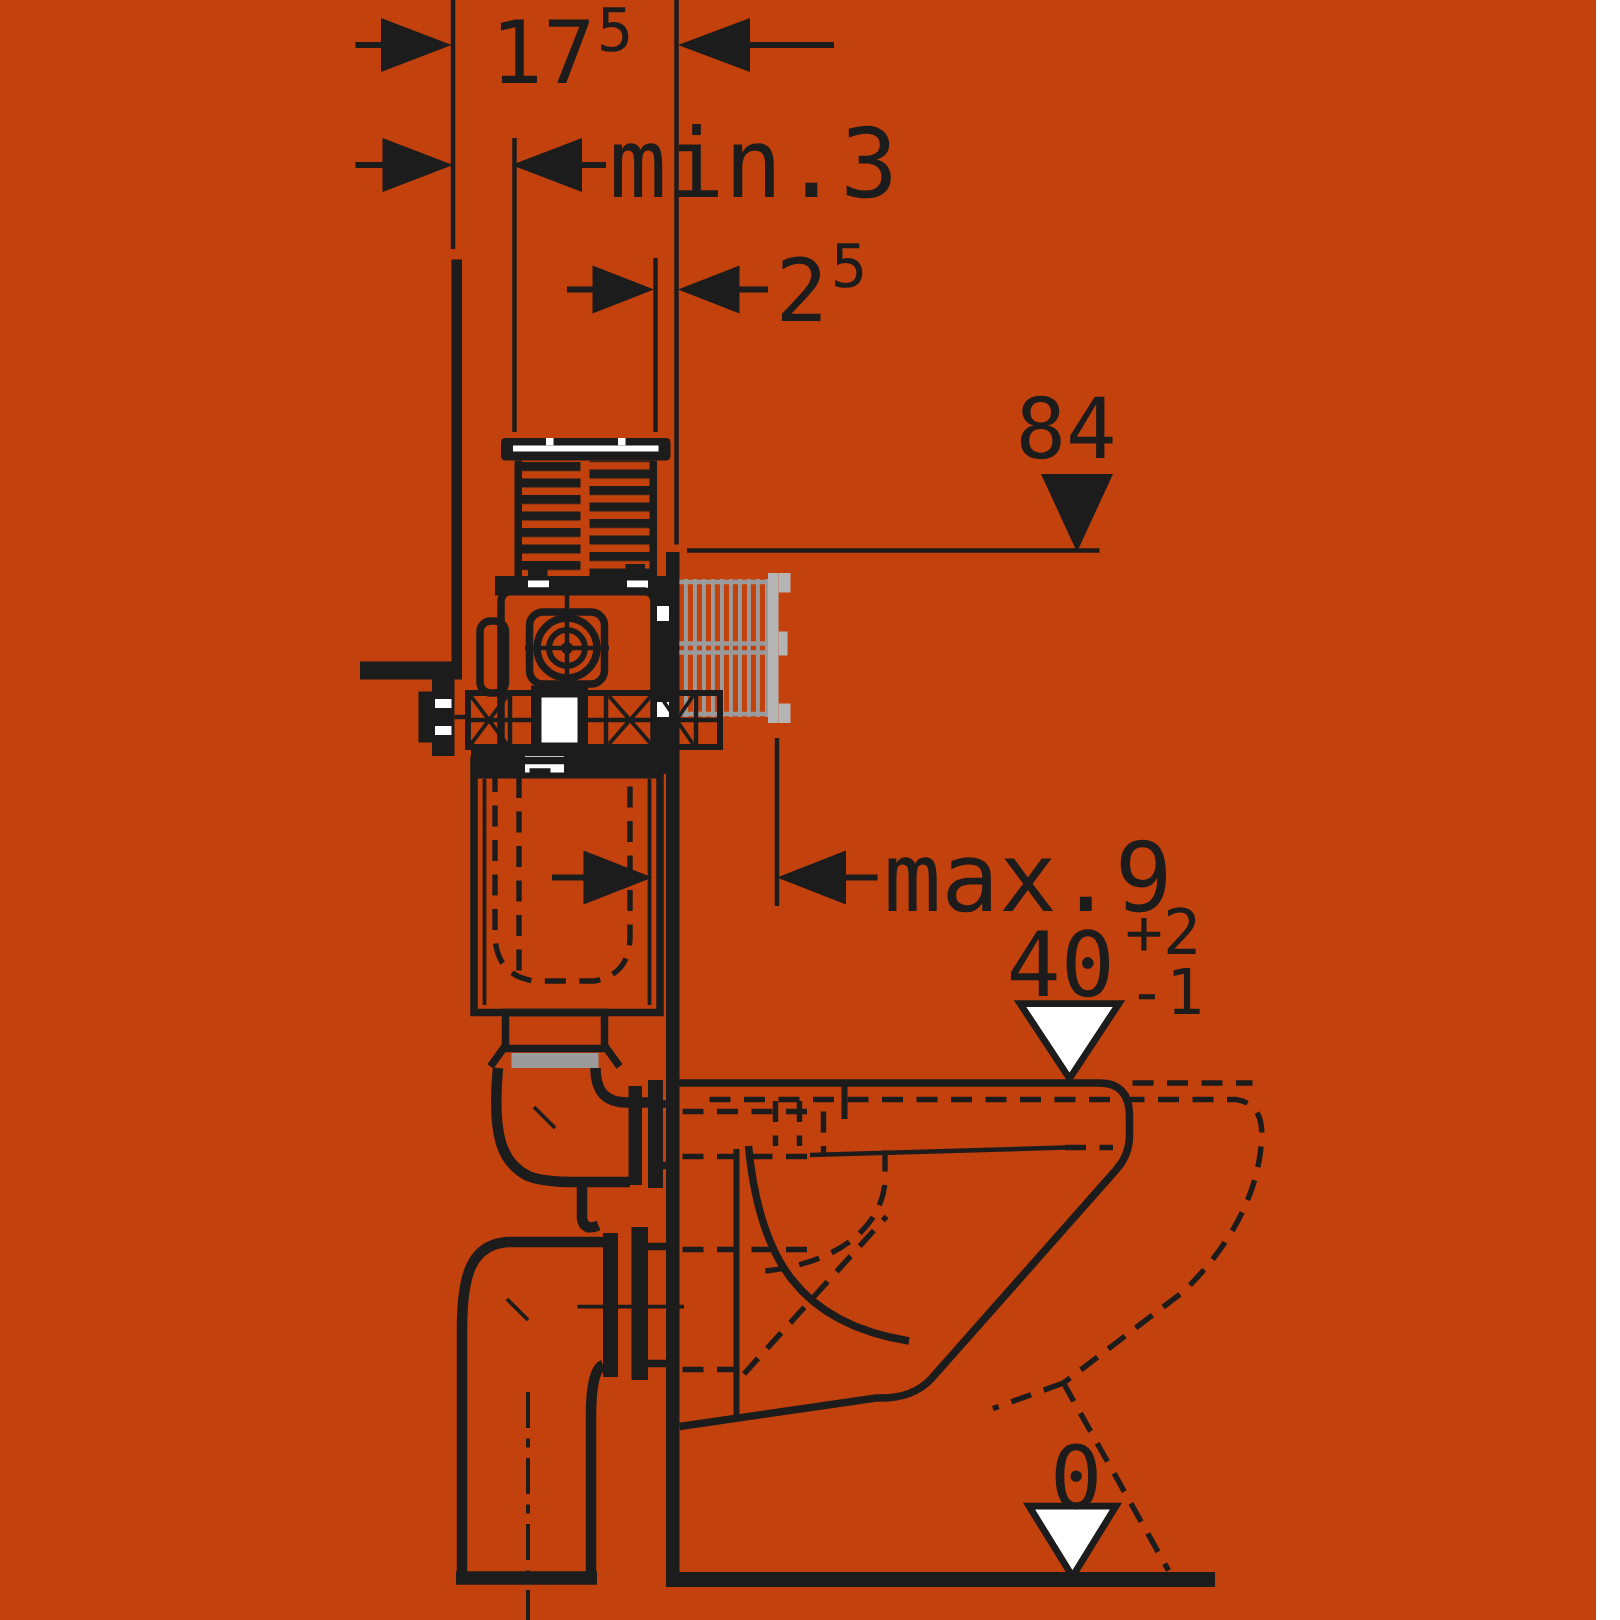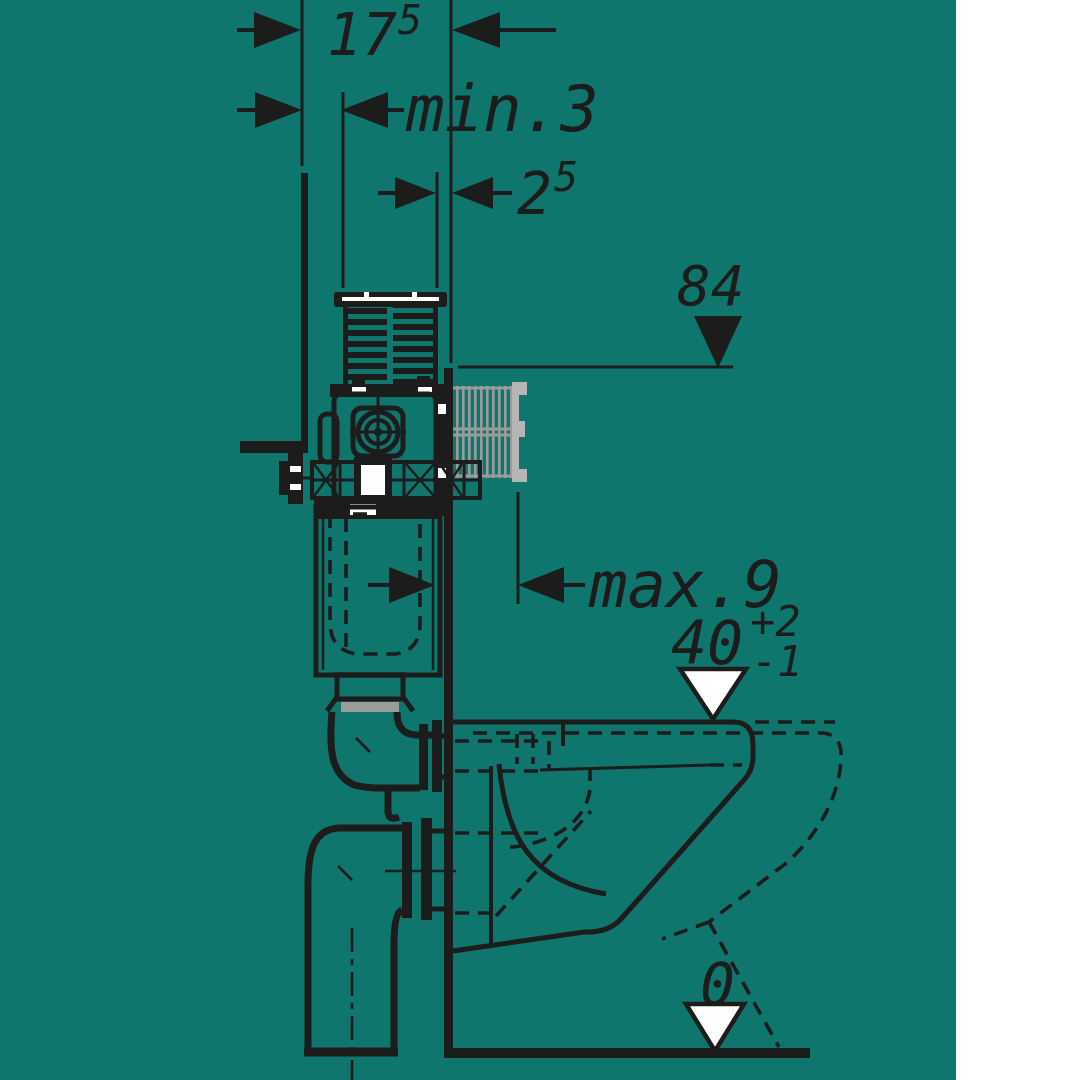--- a/index.html
+++ b/index.html
@@ -1,18 +1,18 @@
 <!DOCTYPE html>
 <html><head>
 <meta charset="utf-8">
 <style>
   html,body{margin:0;padding:0;background:#ffffff;}
   .stage{
-    position:relative;width:956px;height:1080px;background:#0f766e;
-    font-family:"DejaVu Sans Mono","Liberation Mono",monospace;overflow:hidden;font-style:italic;
+    position:relative;width:1064px;height:1080px;background:#c2410c;
+    font-family:"DejaVu Sans Mono","Liberation Mono",monospace;overflow:hidden;
   }
   svg{position:absolute;left:0;top:0;}
   
   .ln{stroke:#1c1c1c;fill:none;stroke-linecap:butt;}
   .w2{stroke-width:2.5;} .w3{stroke-width:3;} .w4{stroke-width:4;}
   .w5{stroke-width:5;} .w7{stroke-width:7;} .w9{stroke-width:9;} .w10{stroke-width:10;}
   .dash{stroke:#1c1c1c;fill:none;stroke-width:3.6;stroke-dasharray:14 9;}
   .cl{stroke:#1c1c1c;fill:none;stroke-width:2.6;stroke-dasharray:24 7 6 7;}
   .fill{fill:#1c1c1c;stroke:none;}
   .open-tri{fill:#ffffff;stroke:#1c1c1c;stroke-width:4.5;stroke-linejoin:miter;}

